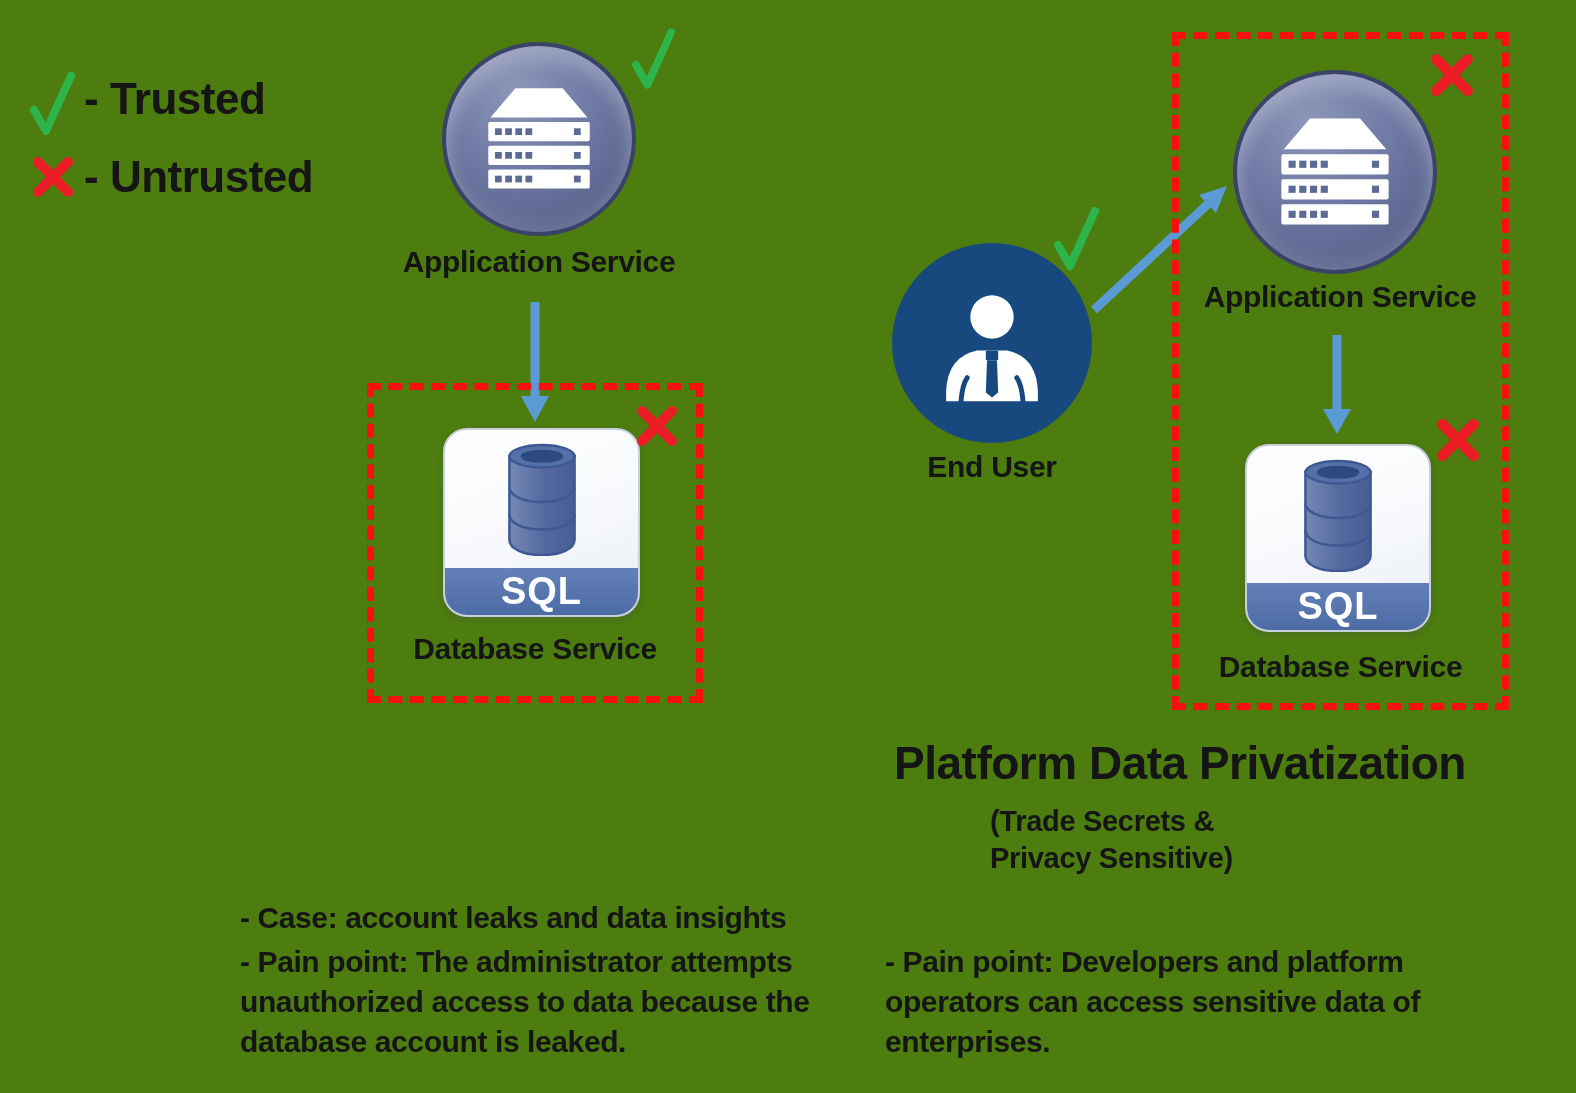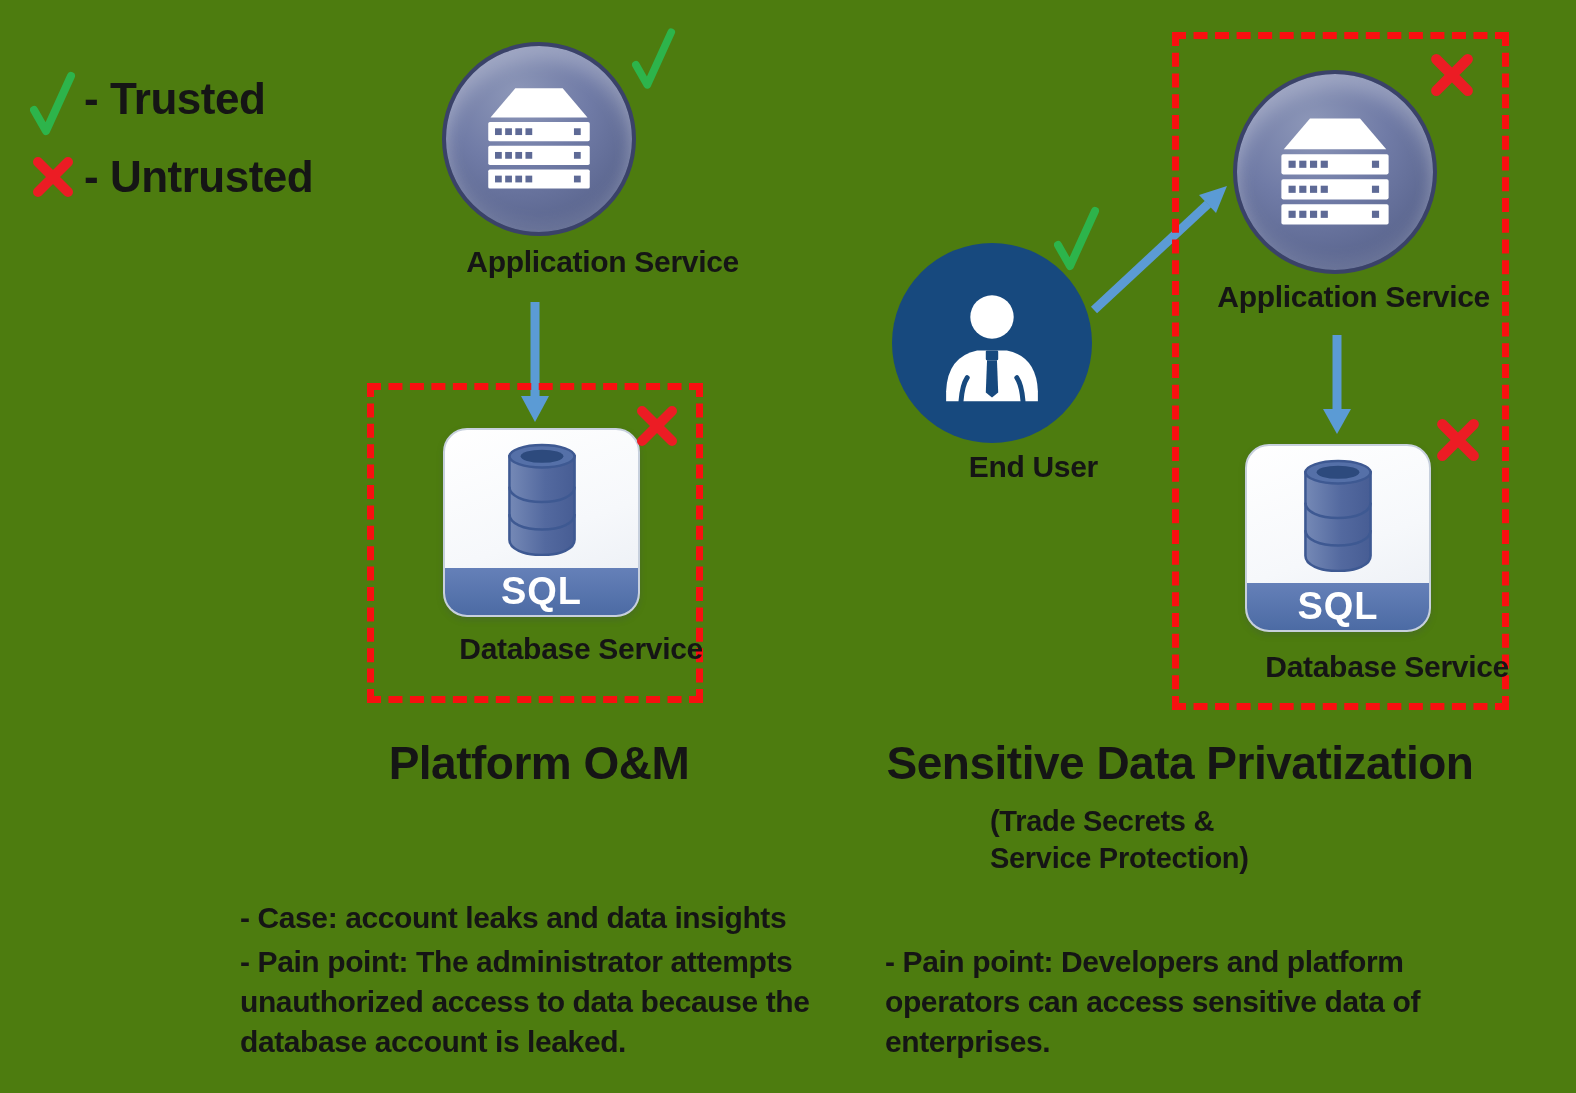--- a/index.html
+++ b/index.html
@@ -2,21 +2,21 @@
 <html style="--trusted-green: #2db44b; --untrusted-red: #ec1c24; --box-red: #f81010; --arrow-blue: #5b9bd5; --app-circle-blue: #67719c; --user-navy: #17497e; --sql-band-blue: #5070ae;"><head>
 <meta charset="utf-8">
 <style>
   html,body{margin:0;padding:0;background:#fff;}
   .canvas{
     position:relative; width:1576px; height:1093px; background:#4d7c0f;
     font-family:"Liberation Sans", sans-serif; font-weight:bold; color:#151515;
     overflow:hidden;
   }
   .abs{position:absolute;}
-  .lbl{font-size:30px; text-align:right; white-space:nowrap; letter-spacing:-0.3px;}
+  .lbl{font-size:30px; text-align:center; white-space:nowrap; letter-spacing:-0.3px;}
   .legend-txt{font-size:44px; white-space:nowrap; letter-spacing:-0.5px;}
   .title{font-size:46px; text-align:center; white-space:nowrap; letter-spacing:-0.5px;}
   .subtitle{font-size:29px; line-height:37px; white-space:nowrap; letter-spacing:-0.3px;}
   .bullet{font-size:30px; line-height:40px; margin:0; letter-spacing:-0.4px;}
   .nowrap{white-space:nowrap;}
 
   .circle-app{
     border-radius:50%;
     background: radial-gradient(circle at 38% 26%, #8d97b8 0%, #707ba6 40%, #5d6891 72%, #4d577e 100%);
     border:4px solid #3a4268;
@@ -119,21 +119,20 @@
         <path d="M4 71 C4 80 18 86 36 86 C54 86 68 80 68 71" fill="none" stroke="#3e5992" stroke-width="2.5"></path>
       </svg>
     </div>
     <div class="sql-band">SQL</div>
   </div>
   <svg class="abs" style="left:636px;top:404px;" width="42" height="44" viewBox="0 0 42 44">
     <path d="M6 7 L36 37 M36 7 L6 37" stroke="var(--untrusted-red)" stroke-width="10" stroke-linecap="round"></path>
   </svg>
   <div class="abs lbl" style="left:367px;top:632px;width:336px;">Database Service</div>
 
-  <div class="abs title" style="left:239px;top:736px;width:600px;">Platform O&amp;M</div>
   <p class="abs bullet nowrap" style="left:240px;top:898px;">- Case: account leaks and data insights</p>
   <p class="abs bullet" style="left:240px;top:942px;width:660px;">- Pain point: The administrator attempts unauthorized access to data because the database account is leaked.</p>
 
   <div class="abs circle-user" style="left:892px;top:243px;width:200px;height:200px;">
     <svg width="124" height="124" viewBox="0 0 100 100">
       <circle cx="50" cy="29" r="17.5" fill="#ffffff"></circle>
       <path d="M13 97 L13 89 Q14 61 38 56 L62 56 Q86 61 87 89 L87 97 Z" fill="#ffffff"></path>
       <g fill="var(--user-navy)">
         <rect x="45" y="56" width="10" height="8" rx="1"></rect>
         <polygon points="46,64 54,64 55,90 50,94 45,90"></polygon>
@@ -208,20 +207,20 @@
         <path d="M4 71 C4 80 18 86 36 86 C54 86 68 80 68 71" fill="none" stroke="#3e5992" stroke-width="2.5"></path>
       </svg>
     </div>
     <div class="sql-band">SQL</div>
   </div>
   <svg class="abs" style="left:1436px;top:417px;" width="44" height="46" viewBox="0 0 42 44">
     <path d="M6 7 L36 37 M36 7 L6 37" stroke="var(--untrusted-red)" stroke-width="10" stroke-linecap="round"></path>
   </svg>
   <div class="abs lbl" style="left:1172px;top:650px;width:337px;">Database Service</div>
 
-  <div class="abs title" style="left:855px;top:736px;width:650px;">Sensitive Data Privatization</div>
+  <div class="abs title" style="left:855px;top:736px;width:650px;">Platform Data Privatization</div>
   <div class="abs subtitle" style="left:990px;top:803px;">
     <div>(Trade Secrets &amp;</div>
-    <div>Service Protection)</div>
+    <div>Privacy Sensitive)</div>
   </div>
   <p class="abs bullet" style="left:885px;top:942px;width:640px;">- Pain point: Developers and platform operators can access sensitive data of enterprises.</p>
 
 </div>
 
 </body></html>

